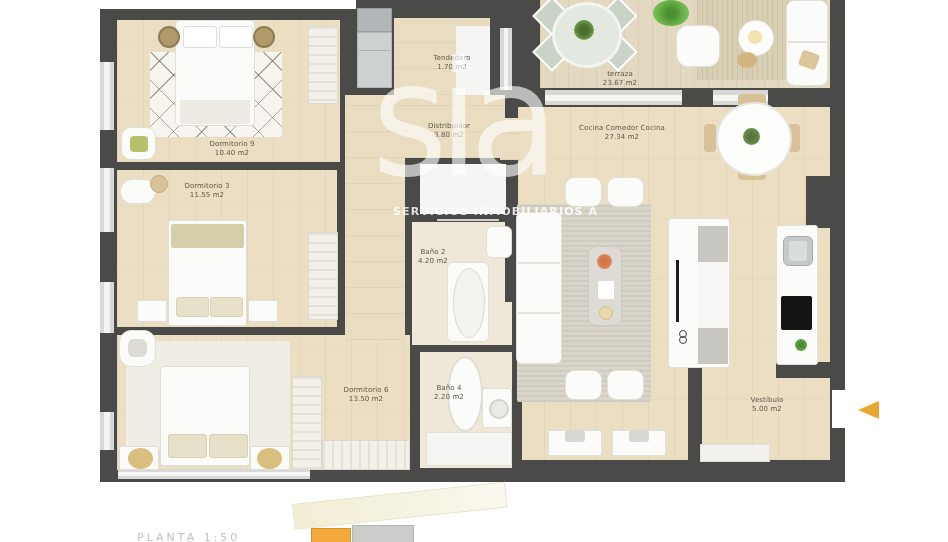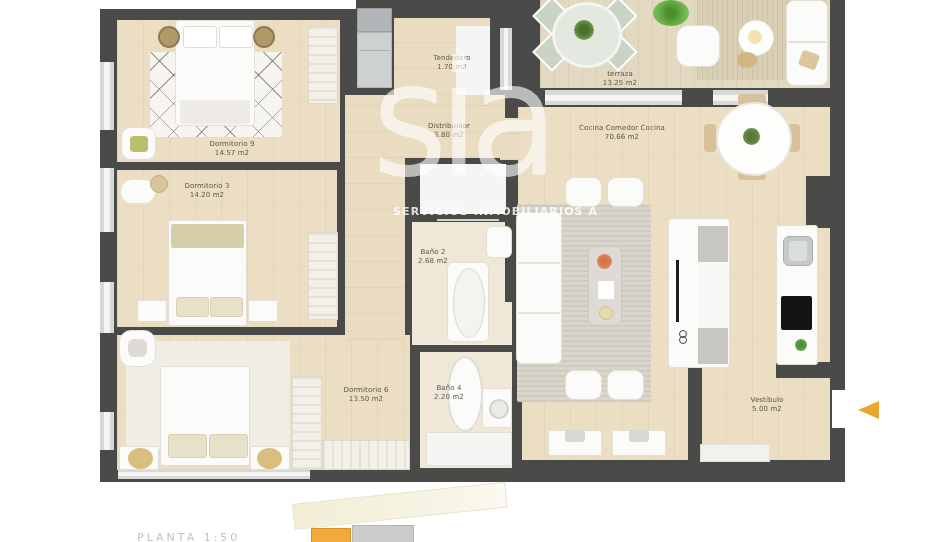--- a/index.html
+++ b/index.html
@@ -202,53 +202,53 @@
   <div class="circle" style="left:795px;top:339px;width:12px;height:12px;background:radial-gradient(circle,#4c8f33 30%,#7ab85a)"></div>
 
   <div class="wfurn" style="left:548px;top:430px;width:54px;height:26px;border-radius:2px"></div>
   <div class="abs" style="left:565px;top:430px;width:20px;height:12px;background:#d7d7d4;border-radius:3px"></div>
   <div class="wfurn" style="left:612px;top:430px;width:54px;height:26px;border-radius:2px"></div>
   <div class="abs" style="left:629px;top:430px;width:20px;height:12px;background:#d7d7d4;border-radius:3px"></div>
   <div class="abs" style="left:700px;top:444px;width:70px;height:18px;background:#f2f1ee;border:1px solid #e1dfd9;box-sizing:border-box"></div>
 
   <div class="room-label" style="left:182px;top:140px">
     <span>Dormitorio 9</span>
-    <span>14.57 m2</span>
+    <span>10.40 m2</span>
   </div>
   <div class="room-label" style="left:157px;top:182px">
     <span>Dormitorio 3</span>
-    <span>14.20 m2</span>
+    <span>11.55 m2</span>
   </div>
   <div class="room-label" style="left:316px;top:386px">
     <span>Dormitorio 6</span>
     <span>13.50 m2</span>
   </div>
   <div class="room-label" style="left:402px;top:54px">
     <span>Tendedero</span>
     <span>1.70 m2</span>
   </div>
   <div class="room-label" style="left:399px;top:122px">
     <span>Distribuidor</span>
     <span>3.80 m2</span>
   </div>
   <div class="room-label" style="left:383px;top:248px">
     <span>Baño 2</span>
-    <span>2.68 m2</span>
+    <span>4.20 m2</span>
   </div>
   <div class="room-label" style="left:399px;top:384px">
     <span>Baño 4</span>
     <span>2.20 m2</span>
   </div>
   <div class="room-label" style="left:570px;top:70px">
     <span>terraza</span>
-    <span>13.25 m2</span>
+    <span>23.67 m2</span>
   </div>
   <div class="room-label" style="left:572px;top:124px">
     <span>Cocina Comedor Cocina</span>
-    <span>70.66 m2</span>
+    <span>27.34 m2</span>
   </div>
   <div class="room-label" style="left:717px;top:396px">
     <span>Vestíbulo</span>
     <span>5.00 m2</span>
   </div>
 
   <div class="wm-logo">sia</div>
   <div class="wm-underline"></div>
   <div class="wm-tag">SERVICIOS INMOBILIARIOS A</div>
 

